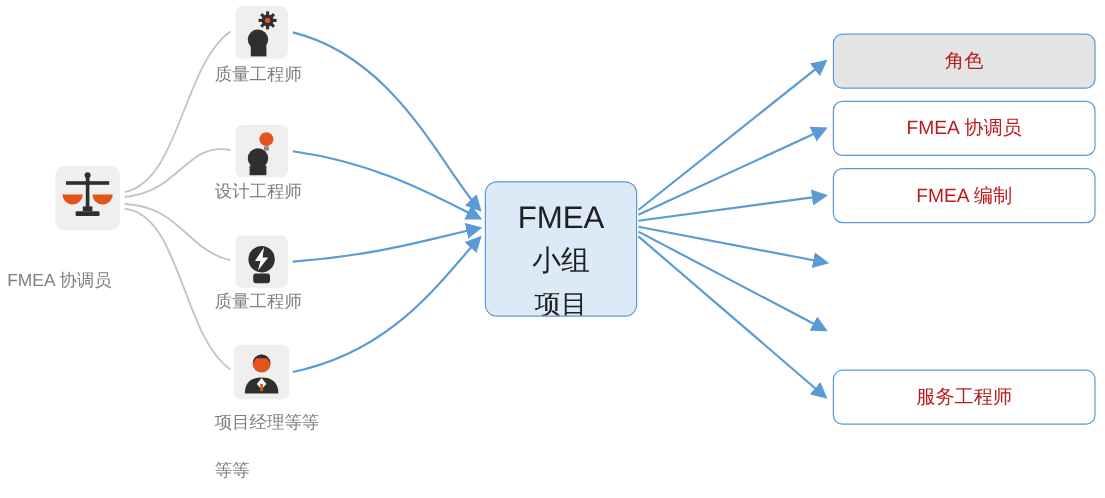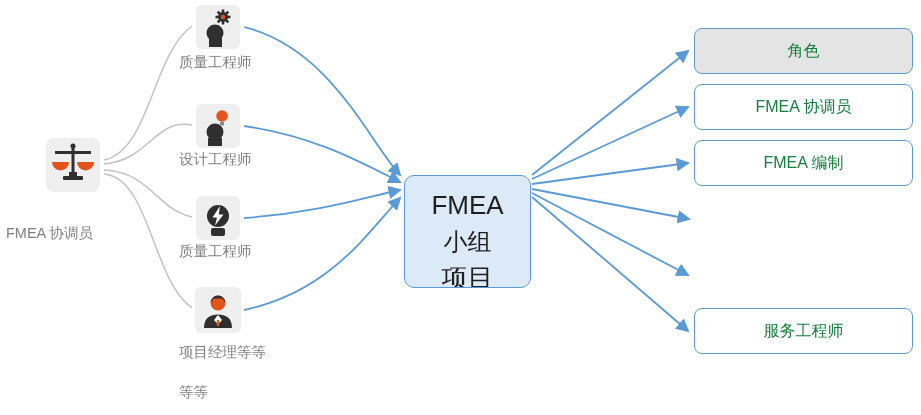--- a/index.html
+++ b/index.html
@@ -28,33 +28,33 @@
     position:absolute;z-index:1;color:var(--label-gray,#7f7f7f);
     font-size:14.5px;white-space:nowrap;left:6px;top:224px;width:150px;
   }
 
   
   .center-node{
     position:absolute;z-index:1;left:404px;top:151px;width:127px;height:113px;
     background:var(--box-fill,#dce9f6);
     border:1.5px solid var(--arrow-blue,#5b9bd5);
     border-radius:10px;box-sizing:border-box;
-    overflow:hidden;text-align:center;color:#1f1f1f;font-weight:500;margin-top:24px;
+    overflow:hidden;text-align:center;color:#1f1f1f;font-weight:500;
   }
   .center-node .l1{font-size:26px;line-height:38px;padding-top:10px;}
   .center-node .l2{font-size:24px;line-height:36px;}
-  .center-node .l3{font-size:26px;line-height:36px;}
+  .center-node .l3{font-size:22px;line-height:36px;}
 
   
   .role-box{
     position:absolute;z-index:1;left:694px;width:219px;height:46px;
     border:1.5px solid var(--arrow-blue,#5b9bd5);
     border-radius:8px;box-sizing:border-box;background:#ffffff;
     display:flex;align-items:center;justify-content:center;
-    font-size:16px;color:#15803d;white-space:nowrap;
+    font-size:16px;color:#b91c1c;white-space:nowrap;
   }
   .role-box.header{background:var(--header-fill,#e4e4e4);}
 </style>
 </head>
 <body>
 
 <div class="canvas">
 
   <svg id="connectors" viewBox="0 0 921 415">
     <defs>

